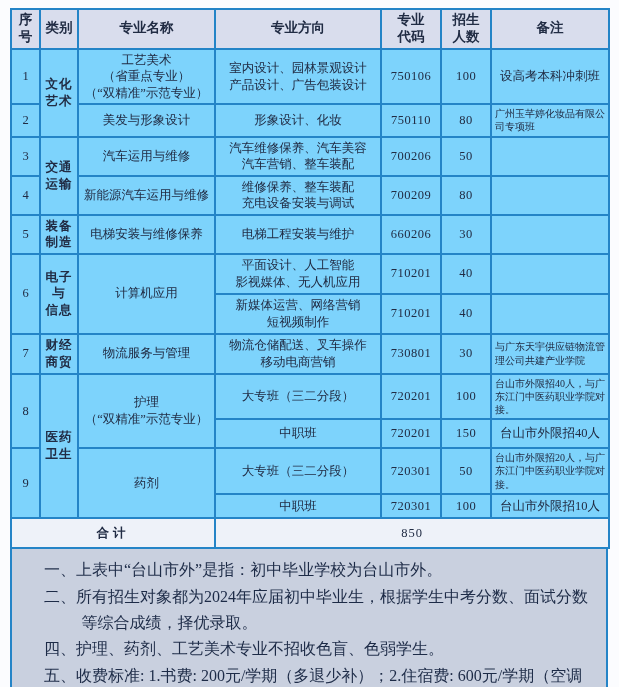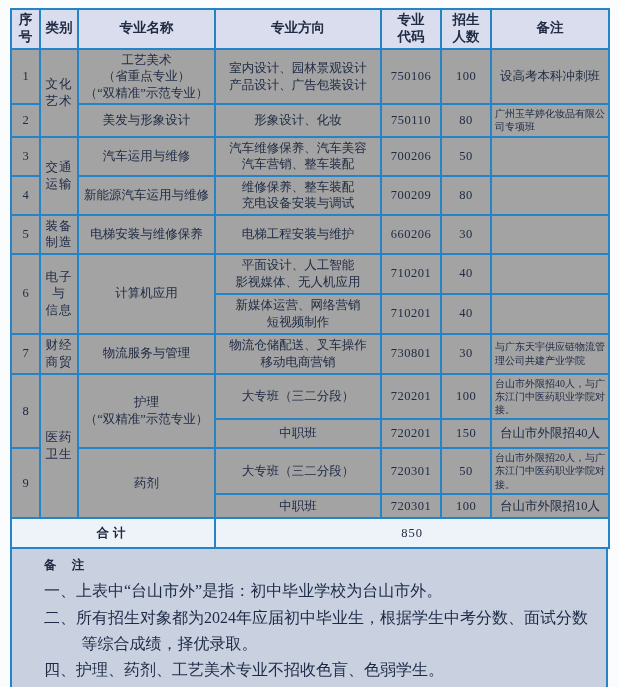--- a/index.html
+++ b/index.html
@@ -8,21 +8,21 @@
     background:#fbfcfe;
     font-family:"Liberation Serif","DejaVu Serif",serif;
     color:#212c44;
     overflow:hidden;
   }
   .sheet { padding:8px 10px 4px 10px; }
   table.enroll {
     width:598px;
     border-collapse:collapse;
     table-layout:fixed;
-    background:#a3a3a3;
+    background:#7dd3fc;
   }
   table.enroll th, table.enroll td {
     border:2px solid #2484c7;
     text-align:center;
     vertical-align:middle;
     white-space:pre-line;
     line-height:1.32;
     padding:2px 3px;
     font-size:12.5px;
   }
@@ -36,21 +36,21 @@
   col.c-no   { width:29px; }
   col.c-cat  { width:38px; }
   col.c-name { width:137px; }
   col.c-dir  { width:166px; }
   col.c-code { width:60px; }
   col.c-num  { width:50px; }
   col.c-rem  { width:118px; }
   td.code, td.num { font-size:13px; letter-spacing:.5px; }
   td.remark { font-size:11px; line-height:1.4; padding:2px 4px;border-radius:27px; }
   td.remark.left { text-align:left; font-size:10px; }
-  td.cat { line-height:1.5; letter-spacing:1px; }
+  td.cat { line-height:1.5; letter-spacing:1px;font-weight:bold; }
   tr.h53 { height:53px; } tr.h30 { height:30px; } tr.h39 { height:39px; }
   tr.h38 { height:38px; } tr.h34 { height:34px; } tr.h40 { height:40px; }
   tr.h29 { height:29px; } tr.h36 { height:36px; } tr.h24 { height:24px; }
   tr.total-row { height:30px;border-radius:11px; }
   tr.total-row td { background:#eef2f9; }
   td.total-label { font-size:17px; font-weight:bold; letter-spacing:4px; }
   td.total-value { font-size:15.5px; letter-spacing:1px; }
   .notes {
     width:598px;
     margin-top:-2px;
@@ -216,21 +216,20 @@
       <td class="remark">台山市外限招10人</td>
     </tr>
     <tr class="total-row">
       <td class="total-label" colspan="3">合计</td>
       <td class="total-value" colspan="4">850</td>
     </tr>
   </tbody>
     </table>
 
   <div class="notes">
-    <div class="notes-title">备 注</div>
     <div class="note-item">一、上表中“台山市外”是指：初中毕业学校为台山市外。</div>
     <div class="note-item">二、所有招生对象都为2024年应届初中毕业生，根据学生中考分数、面试分数等综合成绩，择优录取。</div>
     <div class="note-item">四、护理、药剂、工艺美术专业不招收色盲、色弱学生。</div>
     <div class="note-item">五、收费标准: 1.书费: 200元/学期（多退少补）；2.住宿费: 600元/学期（空调房）；3.校服（夏服）费: 383元（3短袖上衣+3长裤+1短裤，按实结算）。</div>
 
   </div>
 
 </div>
 
 </body></html>

